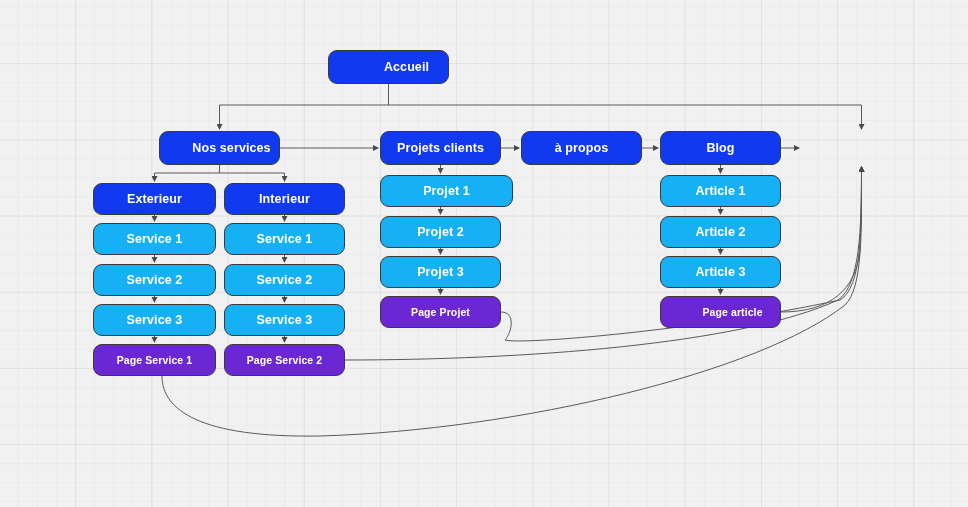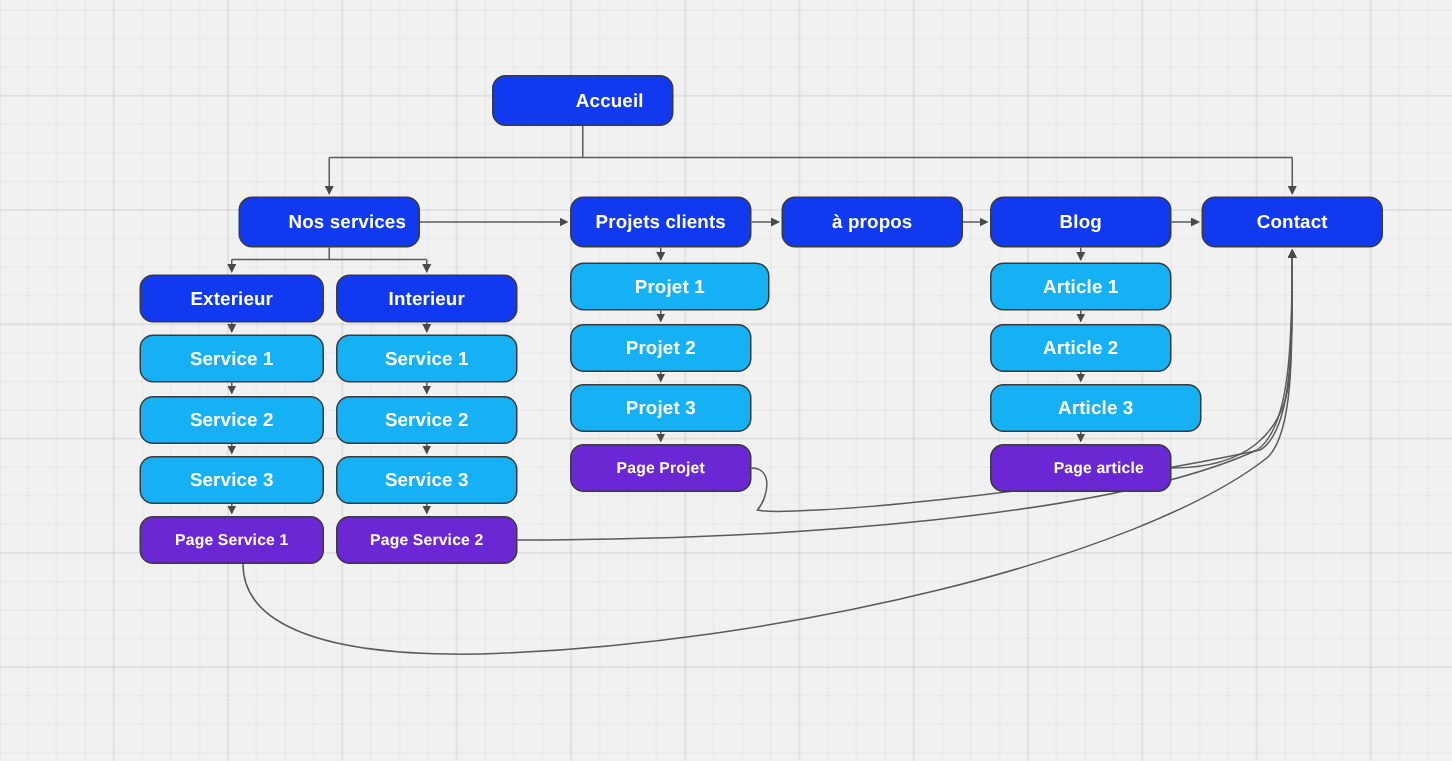--- a/index.html
+++ b/index.html
@@ -112,23 +112,20 @@
   </div>
   <div class="node t-primary" style="left:380px;top:131px;width:121px;height:34px;">
     <span>Projets clients</span>
   </div>
   <div class="node t-primary" style="left:521px;top:131px;width:121px;height:34px;">
     <span>à propos</span>
   </div>
   <div class="node t-primary" style="left:660px;top:131px;width:121px;height:34px;">
     <span>Blog</span>
   </div>
-  <div class="node t-primary" style="left:801px;top:131px;width:121px;height:34px;">
-    <span>Contact</span>
-  </div>
 
   <div class="node t-primary" style="left:93px;top:183px;width:123px;height:32px;">
     <span>Exterieur</span>
   </div>
   <div class="node t-section" style="left:93px;top:223px;width:123px;height:32px;">
     <span>Service 1</span>
   </div>
   <div class="node t-section" style="left:93px;top:264px;width:123px;height:32px;">
     <span>Service 2</span>
   </div>
@@ -167,20 +164,20 @@
   <div class="node t-page" style="left:380px;top:296px;width:121px;height:32px;">
     <span>Page Projet</span>
   </div>
 
   <div class="node t-section" style="left:660px;top:175px;width:121px;height:32px;">
     <span>Article 1</span>
   </div>
   <div class="node t-section" style="left:660px;top:216px;width:121px;height:32px;">
     <span>Article 2</span>
   </div>
-  <div class="node t-section" style="left:660px;top:256px;width:141px;height:32px;text-align:center;">
+  <div class="node t-section" style="left:660px;top:256px;width:121px;height:32px;text-align:center;">
     <span>Article 3</span>
   </div>
   <div class="node t-page" style="left:660px;top:296px;width:121px;height:32px;padding-left:24px;">
     <span>Page article</span>
   </div>
 
 </div>
 
 </body></html>

